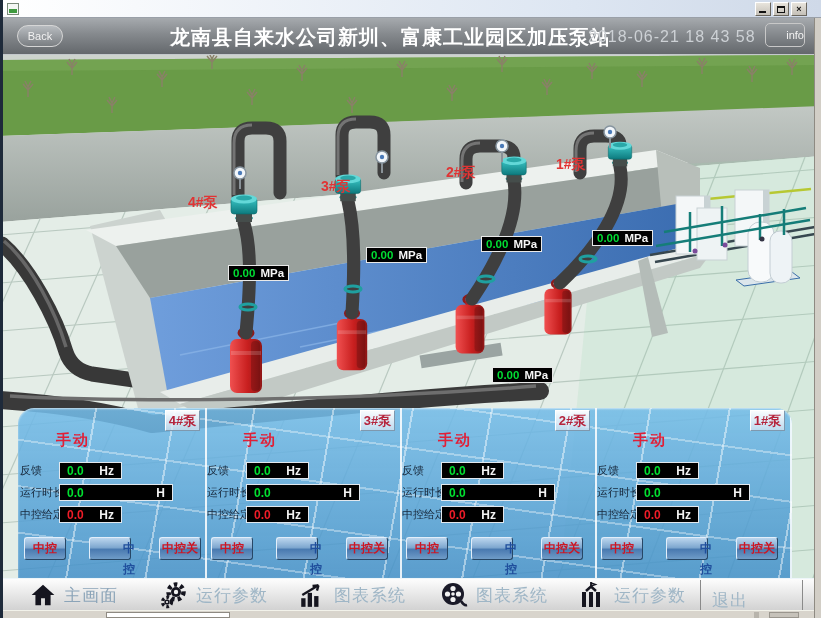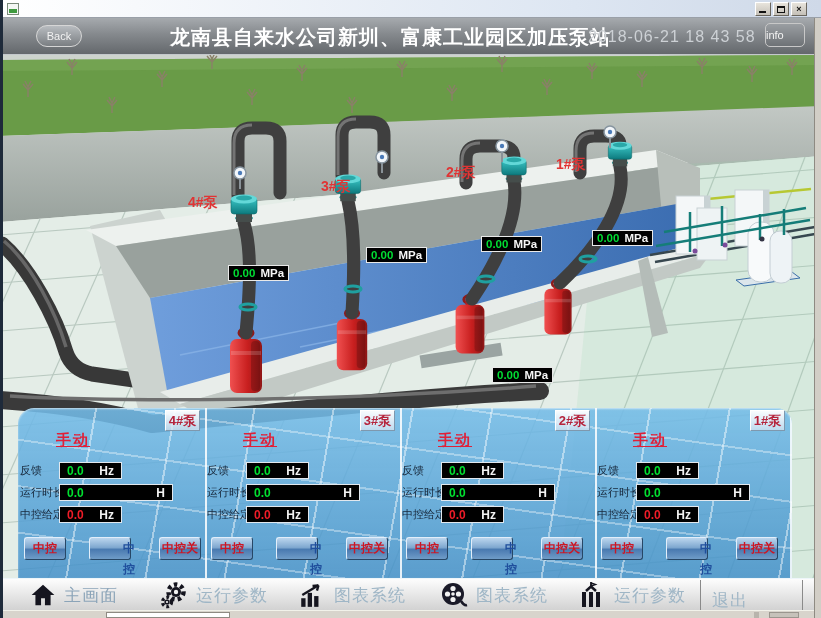--- a/index.html
+++ b/index.html
@@ -15,29 +15,29 @@
   .app-icon::after { content:""; position:absolute; left:1px; top:5px; width:8px; height:4px; background:#3f9a3f; }
   .win-controls { position:absolute; right:14px; top:2px; display:flex; gap:2px; }
   .win-btn { width:16px; height:14px; background:linear-gradient(180deg,#e8e4dc,#c4c0b8);
     border:1px solid; border-color:#fff #6a665e #6a665e #fff; position:relative;
     font:bold 9px "Liberation Sans",sans-serif; color:#111; text-align:center; line-height:12px; }
   .glyph-min { position:absolute; left:3px; bottom:2px; width:7px; height:2px; background:#111; }
   .glyph-max { position:absolute; left:3px; top:3px; width:8px; height:7px; border:1px solid #111; border-top-width:2px; }
 
   
   .header { position:relative; height:37px; background:linear-gradient(180deg,#a6aaae,#85898d 45%,#64686c); border-bottom:1px solid #c4c8cc; }
-  .back-btn { position:absolute; left:36px; top:7px; width:46px; height:22px; border-radius:11px;
+  .back-btn { position:absolute; left:17px; top:7px; width:46px; height:22px; border-radius:11px;
     background:linear-gradient(180deg,#b8bcc0,#7a7e82); border:1px solid #d6d6d6;
     color:#f2f2f2; font-size:11px; text-align:center; line-height:20px; cursor:pointer; }
   .hdr-title { position:absolute; left:170px; top:6px; width:420px; text-align:center;
     color:#ffffff; font-size:20px; font-weight:bold; letter-spacing:1px; white-space:nowrap; }
   .hdr-time { position:absolute; left:588px; top:10px; color:#cdd1d5; font-size:16px; letter-spacing:1px; white-space:nowrap; }
   .info-btn { position:absolute; right:16px; top:5px; width:40px; height:24px; border-radius:5px;
     background:linear-gradient(180deg,#9a9ea2,#6e7276); border:1px solid #c8c8c8;
-    color:#f4f4f4; font-size:11px; text-align:left; line-height:22px; cursor:pointer; }
+    color:#f4f4f4; font-size:11px; text-align:right; line-height:22px; cursor:pointer; }
 
   
   .stage { position:relative; height:523px; overflow:hidden; background:#e4ede7; }
   .scene-svg { position:absolute; left:0; top:0; }
   .scene-pump-label { position:absolute; color:#e03434; font-size:14px; font-weight:bold; white-space:nowrap; }
   .mpa { position:absolute; display:inline-flex; align-items:center; gap:5px; background:#000;
     border:1px solid #e9e9e9; padding:1px 4px; font-size:11.5px; font-weight:bold; white-space:nowrap; }
   .mpa .val { color:#00dd33; }
   .mpa .unit { color:#f5f5f5; }
 
@@ -48,21 +48,21 @@
       repeating-linear-gradient(100deg, rgba(255,255,255,0) 0 76px, rgba(255,255,255,.45) 76px 78px),
       repeating-linear-gradient(8deg, rgba(255,255,255,0) 0 44px, rgba(255,255,255,.35) 44px 46px),
       linear-gradient(180deg, rgba(116,188,232,.88), rgba(64,142,200,.84));
     box-shadow: inset 0 1px 2px rgba(255,255,255,.6); }
   .ov-divider { position:absolute; top:0; width:2px; height:100%; background:rgba(255,255,255,.85); }
   .panel { position:absolute; top:0; height:100%; }
   .pump-tag { position:absolute; top:2px; right:5px; width:35px; height:21px; text-align:center;
     background:linear-gradient(180deg,rgba(255,255,255,.95),rgba(213,229,243,.75));
     border:1px solid #fff; border-right-color:#7e98ae; border-bottom-color:#7e98ae;
     color:#b5243c; font-size:13px; font-weight:bold; line-height:19px; }
-  .mode { position:absolute; left:38px; top:23px; color:#e02038; font-size:15px; font-weight:bold; letter-spacing:2px;text-decoration:underline; }
+  .mode { position:absolute; left:38px; top:23px; color:#e02038; font-size:15px; font-weight:bold; letter-spacing:2px; }
   .prow { position:absolute; left:2px; display:flex; align-items:center; height:17px; }
   .prow .rlabel { width:39px; color:#17273a; font-size:11px; white-space:nowrap; overflow:visible; }
   .vbox { height:17px; background:#000; border:1px solid #e2e8ee; display:flex; align-items:center;
     font-size:12px; font-weight:bold; padding:0 7px; }
   .vbox .v { }
   .vbox .u { margin-left:auto; color:#f2f2f2; }
   .v-green { color:#00e030; }
   .v-red { color:#ee1c28; }
   .w-hz { width:63px; }
   .w-h { width:114px; }

